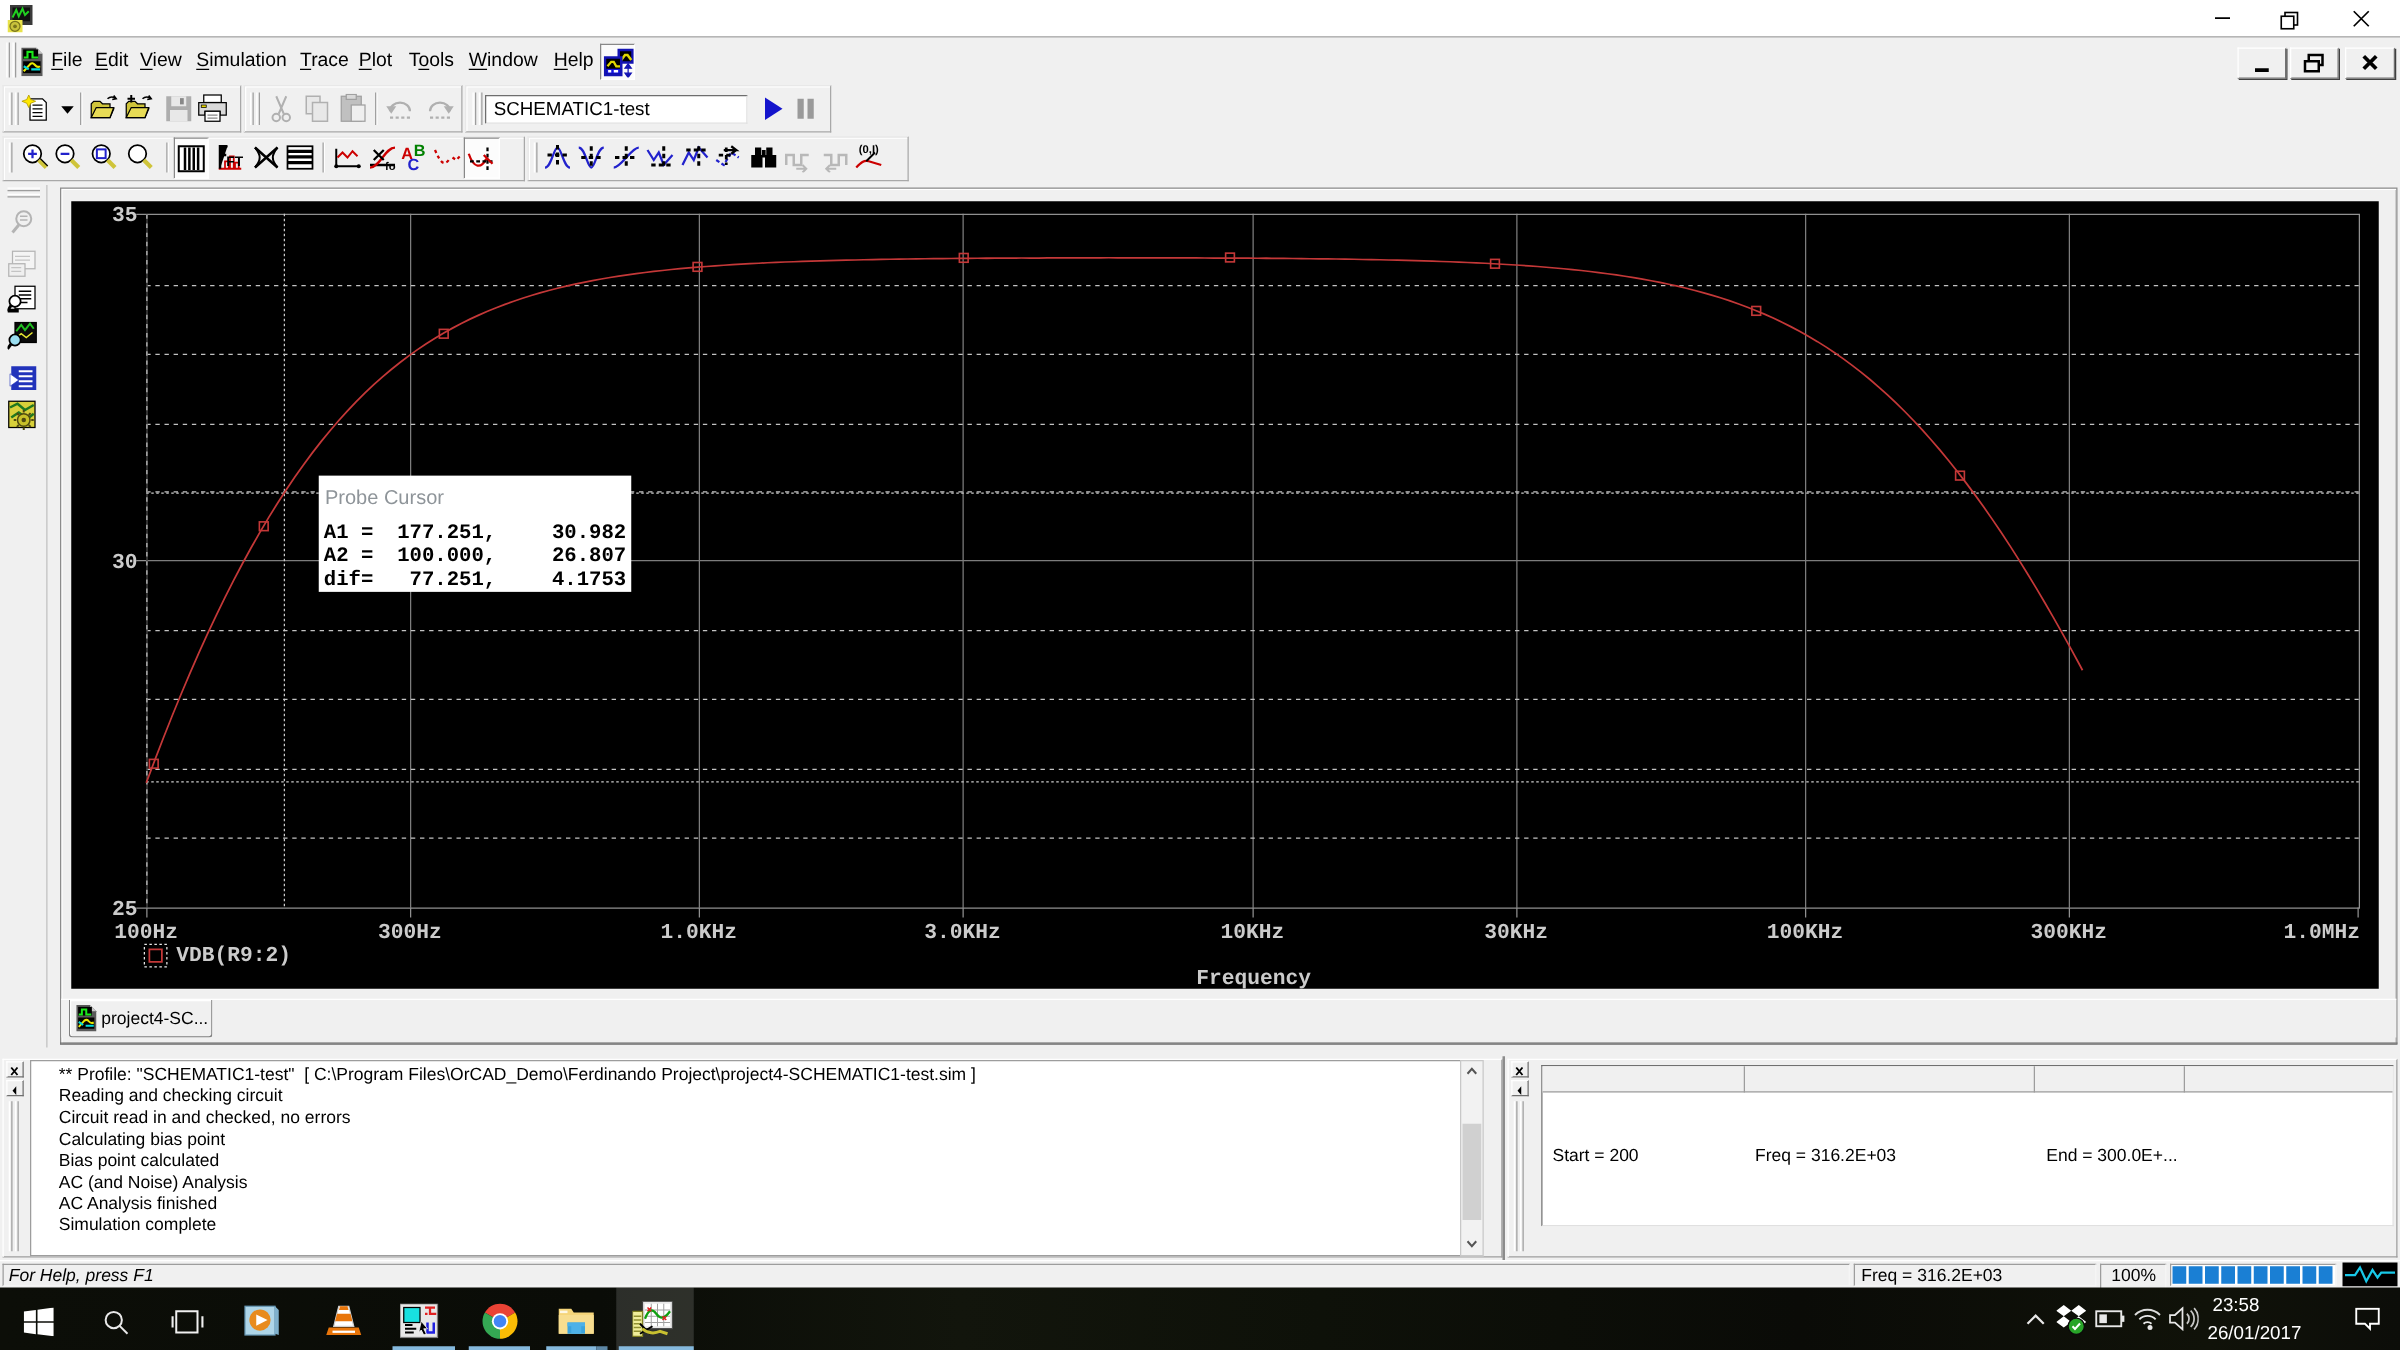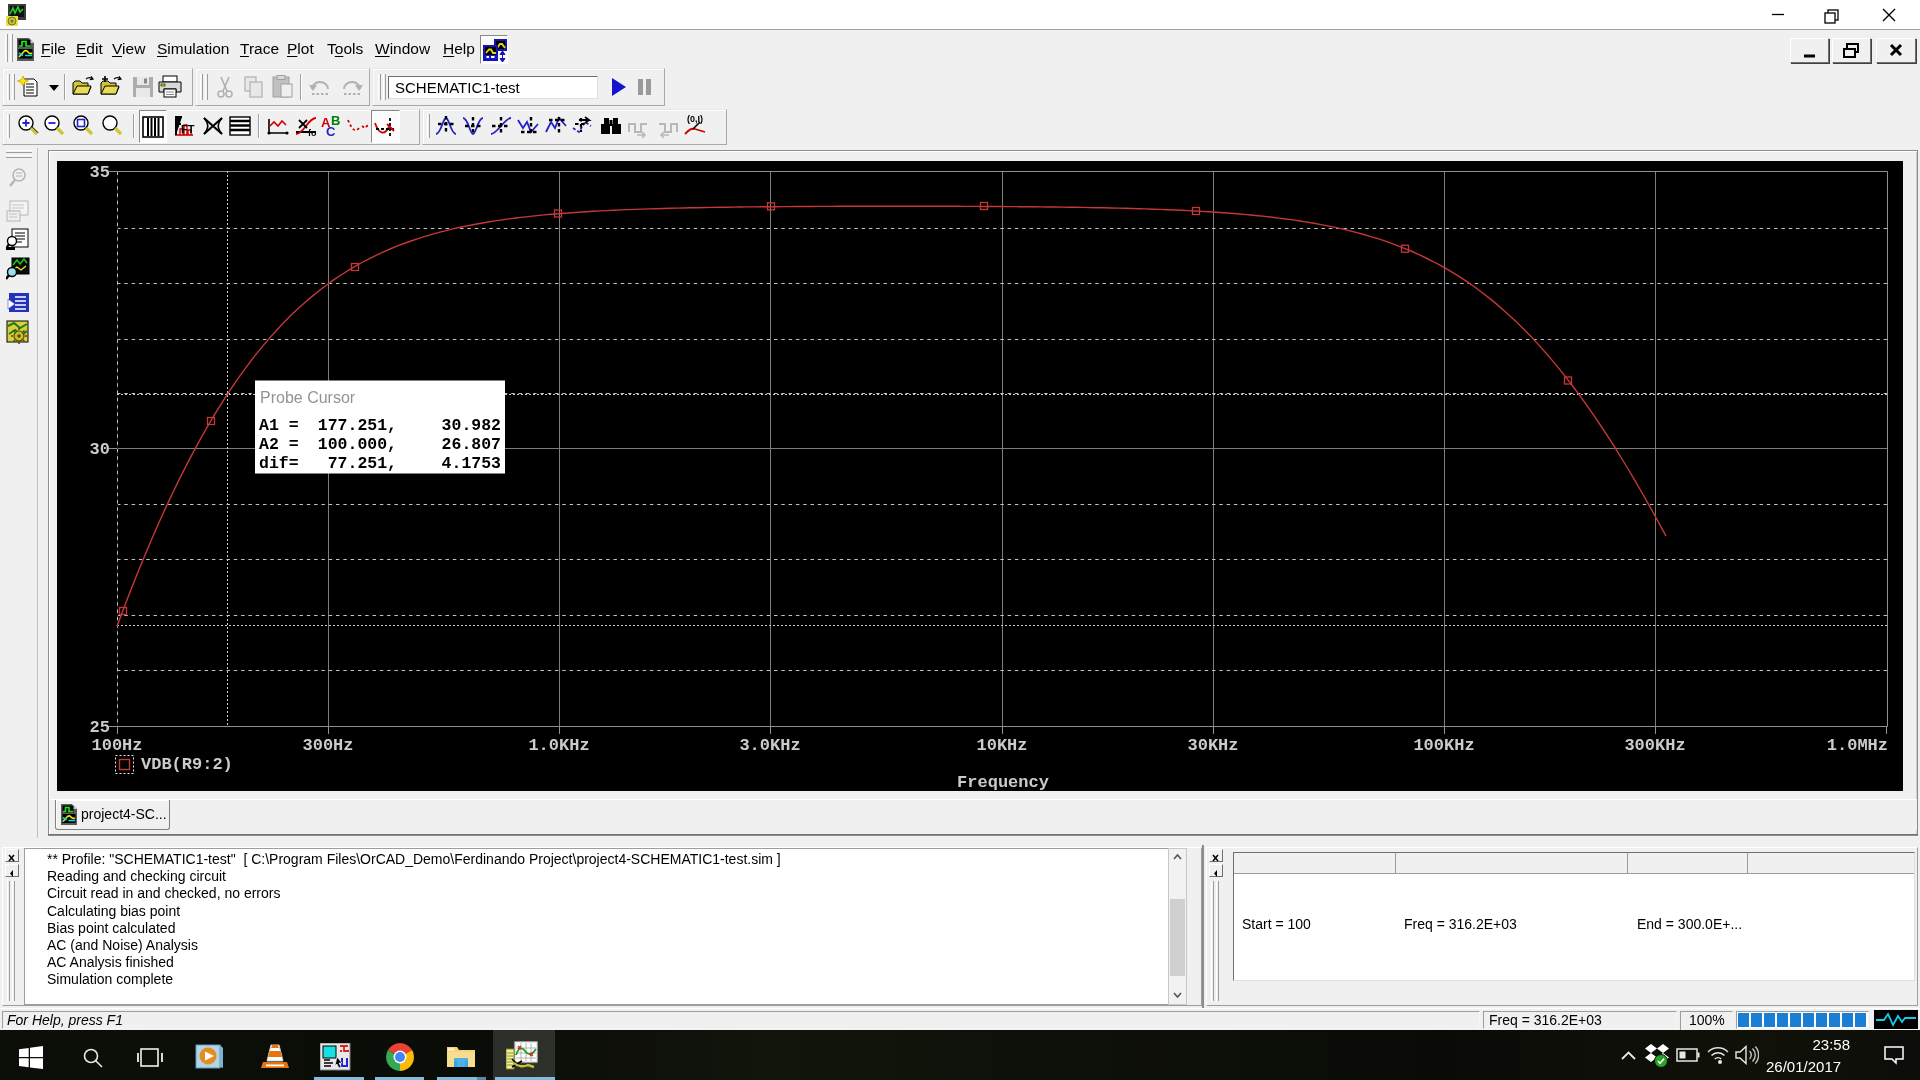--- a/index.html
+++ b/index.html
@@ -519,21 +519,21 @@
       </svg></div>
   <div class="abs" style="left:5px;top:36px;width:3px;height:120px;border-left:1px solid #fff;border-right:1px solid #9d9d9d"></div>
   <div class="abs" style="left:10px;top:36px;width:3px;height:120px;border-left:1px solid #fff;border-right:1px solid #9d9d9d"></div>
 
   <div class="abs" style="left:27px;top:7px;width:682px;height:129px;background:#fff;border:1px solid;border-color:#707070 #e0e0e0 #e0e0e0 #707070">
 
     <div class="abs" style="left:0px;top:0px;width:680px;height:21px;background:#f0f0f0;border-bottom:1px solid #9d9d9d"></div>
     <div class="abs" style="left:161px;top:0px;width:1px;height:21px;background:#9d9d9d"></div>
     <div class="abs" style="left:393px;top:0px;width:1px;height:21px;background:#9d9d9d"></div>
     <div class="abs" style="left:513px;top:0px;width:1px;height:21px;background:#9d9d9d"></div>
-    <div class="abs" style="left:8px;top:63px;font-size:14px">Start =  100</div>
+    <div class="abs" style="left:8px;top:63px;font-size:14px">Start =  200</div>
     <div class="abs" style="left:170px;top:63px;font-size:14px">Freq =  316.2E+03</div>
     <div class="abs" style="left:403px;top:63px;font-size:14px">End =  300.0E+...</div>
   </div>
 
 </div>
 
 <div id="statusbar">
   <div class="abs sunken" style="left:2px;top:2px;width:1478px;height:18px;font-style:italic;">
     <div class="abs" style="left:4px;top:0px;font-size:14px">For Help, press F1</div>
   </div>
@@ -663,19 +663,19 @@
       <path d="M4.5 10.5 A9 9 0 0 1 17.5 10.5"></path>
       <path d="M7.8 14 A4.6 4.6 0 0 1 14.2 14"></path>
     </g>
     <circle cx="13" cy="17" r="2" fill="#e8e8e8"></circle>
   </svg>
 
   <svg class="abs" style="left:1735px;top:15px" width="24" height="20" viewBox="0 0 24 20">
     <path d="M1 7 h4 l6 -5.5 v17 L5 13 H1 Z" fill="none" stroke="#e8e8e8" stroke-width="1.4"></path>
     <path d="M14.5 6 a5.5 5.5 0 0 1 0 8 M17.5 3.5 a9 9 0 0 1 0 13 M20.3 1.5 a12.5 12.5 0 0 1 0 17" fill="none" stroke="#e8e8e8" stroke-width="1.4" opacity="0.85"></path>
   </svg>
-  <div class="abs" style="left:1770px;top:6px;width:80px;height:18px;font-size:15px;color:#fff;text-align:right">23:58</div>
+  <div class="abs" style="left:1770px;top:6px;width:80px;height:18px;font-size:15px;color:#fff;text-align:left">23:58</div>
   <div class="abs" style="left:1766px;top:28px;width:88px;height:18px;font-size:15px;color:#fff;">26/01/2017</div>
 
   <svg class="abs" style="left:1884px;top:16px" width="20" height="19" viewBox="0 0 20 19">
     <path d="M1 1 H19 V13 H12 V17 L8 13 H1 Z" fill="none" stroke="#fff" stroke-width="1.5"></path>
   </svg>
 </div>
 
 </body></html>

